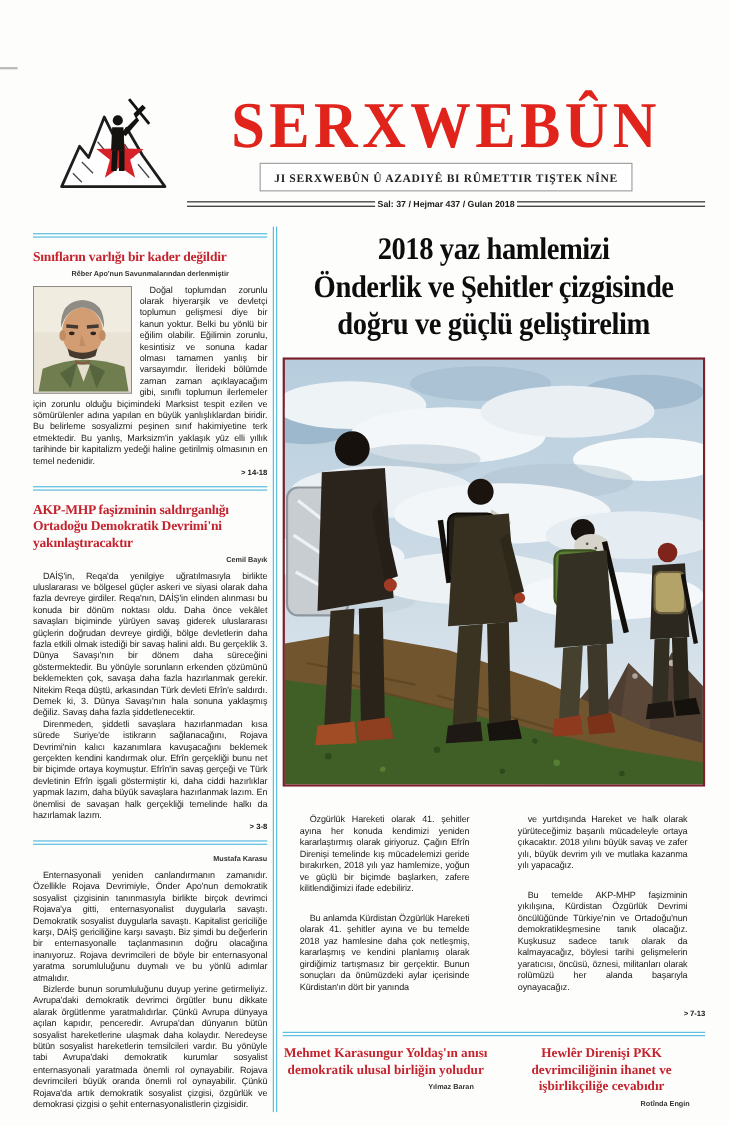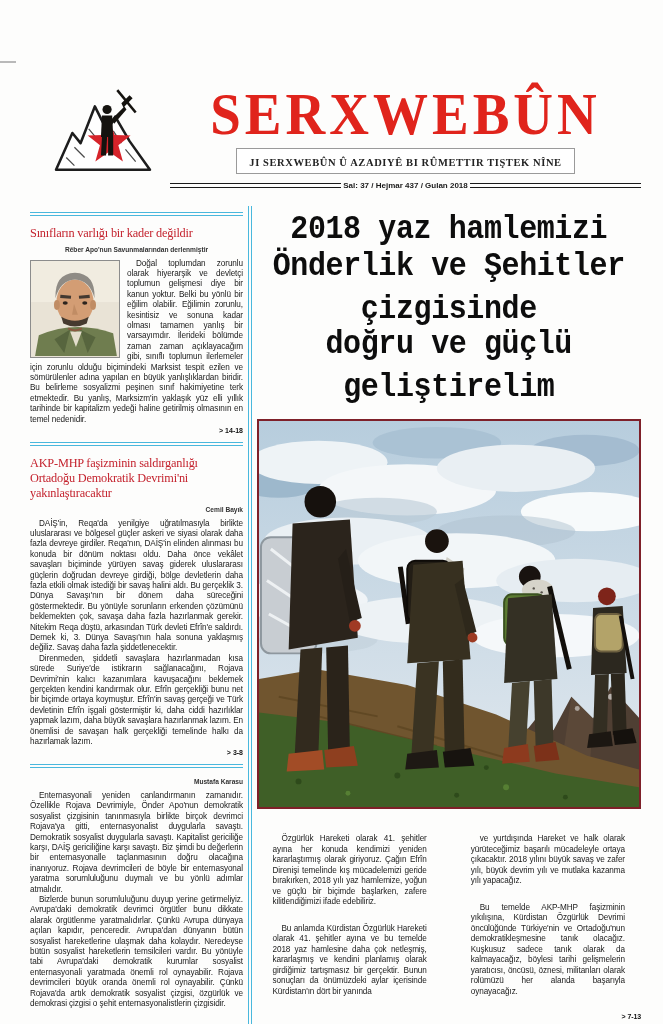--- a/index.html
+++ b/index.html
@@ -37,35 +37,35 @@
   .content { display:flex; margin-top:10px; }
   .sidebar { width:213px; flex:none; }
   .vsep { flex:none; width:3.5px; border-left:1.3px solid #49b8dd; border-right:1.3px solid #49b8dd; margin:0 5px; }
   .main-col { flex:1; min-width:0; }
 
   
   .side-rule { height:3.5px; border-top:1.3px solid #49b8dd; border-bottom:1.3px solid #49b8dd; margin:6px 0; }
   .s-article { padding:4px 0 2px; }
   .s-title {
     margin:0 0 5px; font-family:"Liberation Serif","DejaVu Serif",serif;
-    font-weight:normal; font-size:12.3px; line-height:1.22; color:#c4232e; letter-spacing:-0.2px;
+    font-weight:bold; font-size:12.3px; line-height:1.22; color:#c4232e; letter-spacing:-0.2px;
   }
   .s-byline { font-size:6.6px; font-weight:bold; color:#333; margin-bottom:6px; }
   .s-byline.center { text-align:center; }
   .s-byline.right { text-align:right; }
   .s-body { font-size:8.2px; line-height:1.27; text-align:justify; letter-spacing:-0.1px; }
   .s-body p { margin:0; text-indent:9px; }
   .ocalan-frame { float:left; width:90px; height:98px; border:1px solid #8c8c8c; margin:1px 7px 2px 0; background:#e9e3d6; }
   .page-ref { text-align:right; font-size:7px; font-weight:bold; color:#111; margin-top:2px; }
 
   
   .headline {
     margin:4px 0 14px; text-align:center;
-    font-family:Liberation Mono, monospace; font-weight:bold;
-    font-size:30px; line-height:1.3; color:#0d0d0d; letter-spacing:-0.4px;
+    font-family:Liberation Serif, serif; font-weight:bold;
+    font-size:26px; line-height:1.3; color:#0d0d0d; letter-spacing:-0.4px;
   }
   .headline span { display:block; transform:scale(1,1.1); }
   .photo-frame { width:100%; height:390px; border:2.5px solid #7e2029; background:#cddbe6; }
   .photo-frame svg { display:block; width:100%; height:100%; }
   .two-cols { display:flex; gap:12px; margin-top:9px; }
   .tcol { flex:1; min-width:0; font-size:8.2px; line-height:1.28; text-align:justify; letter-spacing:-0.1px; }
   .tcol p { margin:16px; text-indent:9px; }
   .main-rule { height:3.5px; border-top:1.3px solid #49b8dd; border-bottom:1.3px solid #49b8dd; margin:10px 0 8px; }
 
   .footer-heads { display:flex; gap:8px; }

